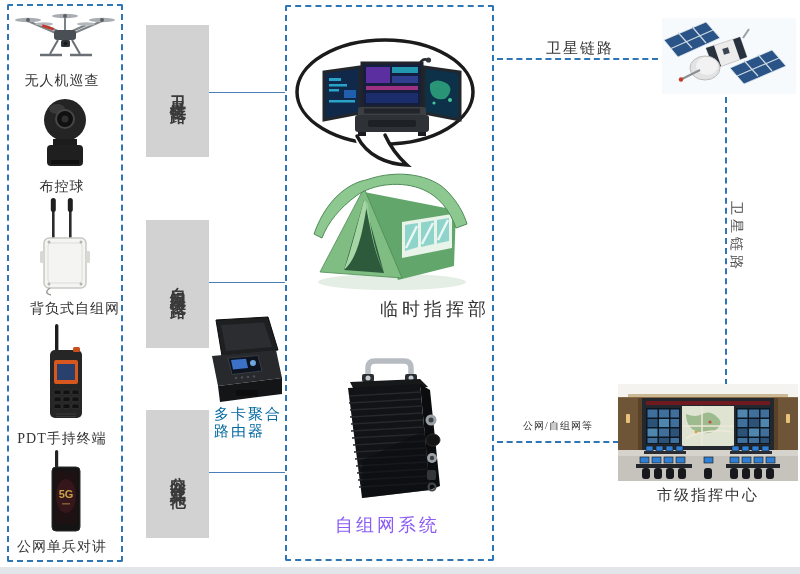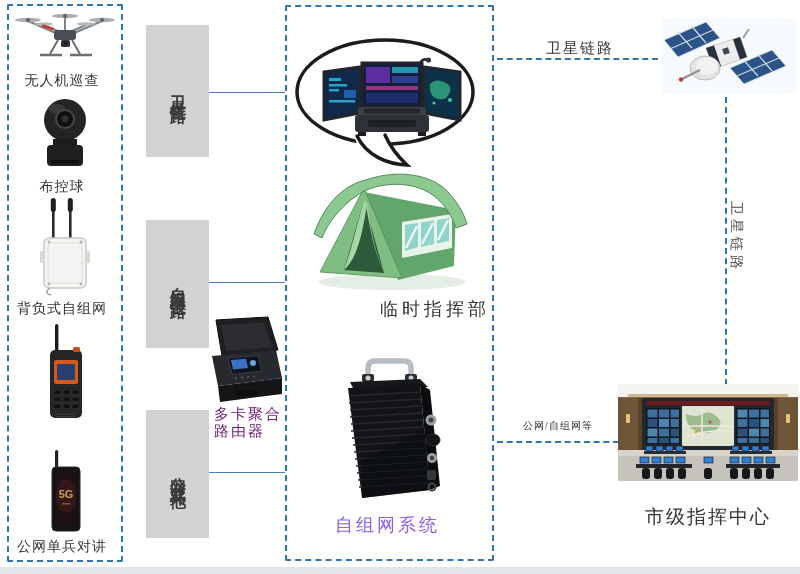--- a/index.html
+++ b/index.html
@@ -26,22 +26,22 @@
   #sat-top-line{left:497px;top:58px;width:161px;}
   #pub-line{left:497px;top:441px;width:122px;}
   #sat-right-line{left:725px;top:97px;height:288px;}
   #sat-top-lbl{left:505px;top:39px;width:150px;font-size:15px;letter-spacing:2px;}
   #pub-lbl{left:490px;top:419px;width:136px;font-size:10px;}
   #vlabel{left:686px;top:228px;width:100px;text-align:center;transform:rotate(90deg);
           font-size:14px;letter-spacing:4px;color:#4a4a4a;position:absolute;}
   #tent-lbl{left:285px;top:297px;width:205px;font-size:18px;letter-spacing:4px;color:#333;text-align:right;}
   #manet-lbl{left:285px;top:513px;width:205px;font-size:18px;letter-spacing:3px;color:#8b5cf6;}
   #router-lbl{left:214px;top:406px;width:80px;text-align:left;font-size:15px;line-height:1.15;
-              letter-spacing:2px;color:#701a75;position:absolute;}
-  #cc-lbl{left:618px;top:504px;width:180px;font-size:19px;letter-spacing:2px;}
+              letter-spacing:2px;color:#0369a1;position:absolute;}
+  #cc-lbl{left:618px;top:486px;width:180px;font-size:15px;letter-spacing:2px;}
   #bottom-strip{left:0;top:567px;width:800px;height:7px;background:#e2e5e9;position:absolute;}
   svg{display:block;}
 </style>
 </head>
 <body>
 
 <div class="canvas">
 
   <div id="left-box" class="dashed-box"></div>
 
@@ -95,21 +95,21 @@
       <rect x="12" y="47" width="34" height="40" rx="3" fill="none" stroke="#dcdcd8"></rect>
       <circle cx="13" cy="46" r="1.5" fill="#b5b5b0"></circle>
         <circle cx="45" cy="46" r="1.5" fill="#b5b5b0"></circle>
       <circle cx="13" cy="88" r="1.5" fill="#b5b5b0"></circle>
         <circle cx="45" cy="88" r="1.5" fill="#b5b5b0"></circle>
       <rect x="4" y="55" width="4" height="12" rx="1.5" fill="#d9d9d4"></rect>
         <rect x="50" y="55" width="4" height="12" rx="1.5" fill="#d9d9d4"></rect>
       <path d="M14,92 q-7,5 1,7" stroke="#9a9a94" fill="none" stroke-width="1.5"></path>
     </svg>
   </div>
-  <div class="lbl left-lbl" style="top:300px;">背负式自组网</div>
+  <div class="lbl left-lbl" style="top:300px;text-align:right;">背负式自组网</div>
 
   <div class="abs" style="left:47px;top:324px;width:38px;height:100px;">
     <svg width="38" height="100" viewBox="0 0 38 100">
       <rect x="8" y="0" width="3.4" height="28" rx="1.7" fill="#1d1d1d"></rect>
       <rect x="3" y="26" width="32" height="68" rx="5" fill="#262626"></rect>
       <rect x="26" y="23" width="7" height="5" rx="1.5" fill="#c9501e"></rect>
       <rect x="7" y="36" width="24" height="24" rx="2" fill="#d8571f"></rect>
       <rect x="10" y="40" width="18" height="16" fill="#27406e"></rect>
       <g fill="#111" stroke="#3a3a3a" stroke-width="0.6">
         <rect x="7" y="66" width="7" height="4.5" rx="1"></rect>
@@ -118,20 +118,21 @@
         <rect x="7" y="73" width="7" height="4.5" rx="1"></rect>
           <rect x="16" y="73" width="7" height="4.5" rx="1"></rect>
           <rect x="25" y="73" width="7" height="4.5" rx="1"></rect>
         <rect x="7" y="80" width="7" height="4.5" rx="1"></rect>
           <rect x="16" y="80" width="7" height="4.5" rx="1"></rect>
           <rect x="25" y="80" width="7" height="4.5" rx="1"></rect>
       </g>
       <path d="M9,90 h20 M9,92.5 h20" stroke="#3a3a3a" stroke-width="1"></path>
     </svg>
   </div>
+  <div class="lbl left-lbl" style="top:430px;">PDT手持终端</div>
 
   <div class="abs" style="left:49px;top:450px;width:34px;height:84px;">
     <svg width="34" height="84" viewBox="0 0 34 84">
       <rect x="6" y="0" width="3.2" height="20" rx="1.6" fill="#222"></rect>
       <rect x="3" y="17" width="28" height="64" rx="4" fill="#141414" stroke="#2d2d2d"></rect>
       <rect x="6" y="21" width="22" height="53" rx="1" fill="#1d1113"></rect>
       <ellipse cx="17" cy="46" rx="10" ry="17" fill="#35161a"></ellipse>
       <text x="17" y="48" text-anchor="middle" font-size="11" font-weight="bold" font-family="Liberation Sans, sans-serif" fill="#c9a24b">5G</text>
       <rect x="13" y="53" width="8" height="1.6" fill="#7a5c2e"></rect>
     </svg>

